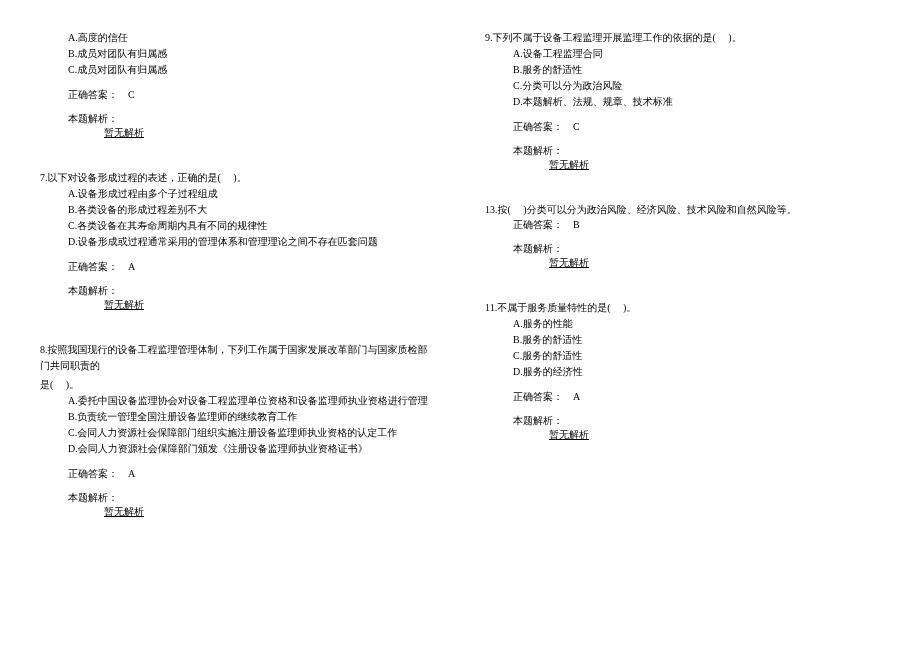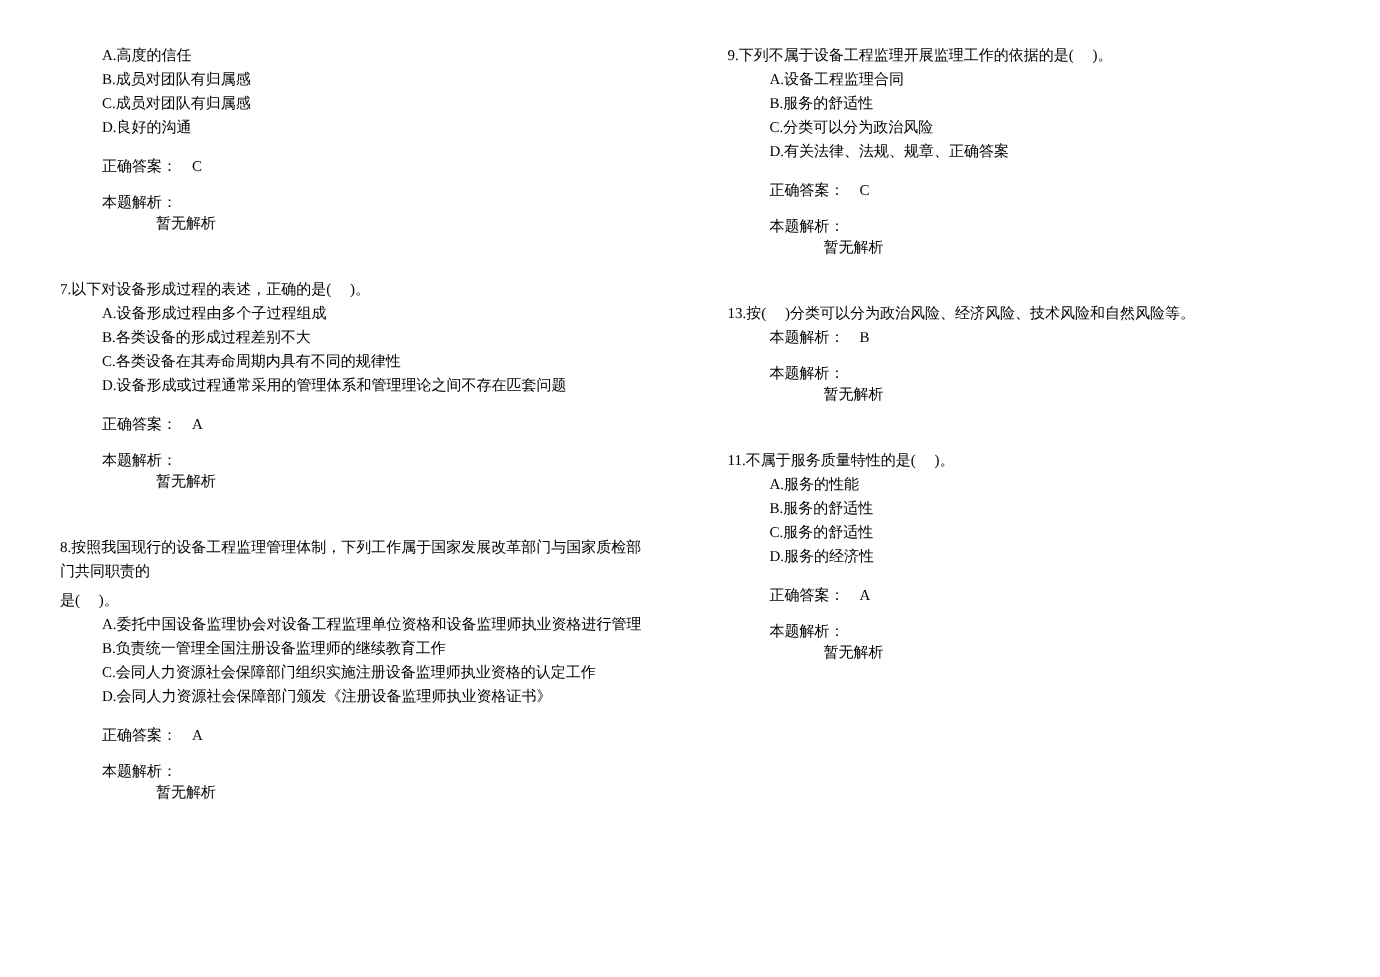--- a/index.html
+++ b/index.html
@@ -46,34 +46,34 @@
     .answer {
       padding-left: 28px;
       margin-bottom: 10px;
     }
     .analysis-label {
       padding-left: 28px;
     }
     .analysis-text {
       padding-left: 64px;
       margin-bottom: 12px;
+      text-decoration: underline;
     }
   </style>
 </head>
 <body>
 
 <div class="page">
   <div class="column">
 
     <div class="question-block">
       <div class="options">
         <span class="opt">A.高度的信任</span>
         <span class="opt">B.成员对团队有归属感</span>
         <span class="opt">C.成员对团队有归属感</span>
-        <span class="opt">D.良好的沟通</span>
       </div>
       <div class="answer">正确答案：　C</div>
       <div class="analysis-label">本题解析：</div>
       <div class="analysis-text">暂无解析</div>
     </div>
 
     <div class="question-block">
       <div class="q-stem">7.以下对设备形成过程的表述，正确的是(　 )。</div>
       <div class="options">
         <span class="opt">A.设备形成过程由多个子过程组成</span>
@@ -103,30 +103,30 @@
   </div>
 
   <div class="column">
 
     <div class="question-block">
       <div class="q-stem">9.下列不属于设备工程监理开展监理工作的依据的是(　 )。</div>
       <div class="options">
         <span class="opt">A.设备工程监理合同</span>
         <span class="opt">B.服务的舒适性</span>
         <span class="opt">C.分类可以分为政治风险</span>
-        <span class="opt">D.有关法律、法规、规章、正确答案</span>
+        <span class="opt">D.本题解析、法规、规章、技术标准</span>
       </div>
       <div class="answer">正确答案：　C</div>
       <div class="analysis-label">本题解析：</div>
       <div class="analysis-text">暂无解析</div>
     </div>
 
     <div class="question-block">
       <div class="q-stem">13.按(　 )分类可以分为政治风险、经济风险、技术风险和自然风险等。</div>
-      <div class="answer">本题解析：　B</div>
+      <div class="answer">正确答案：　B</div>
       <div class="analysis-label">本题解析：</div>
       <div class="analysis-text">暂无解析</div>
     </div>
 
     <div class="question-block">
       <div class="q-stem">11.不属于服务质量特性的是(　 )。</div>
       <div class="options">
         <span class="opt">A.服务的性能</span>
         <span class="opt">B.服务的舒适性</span>
         <span class="opt">C.服务的舒适性</span>

